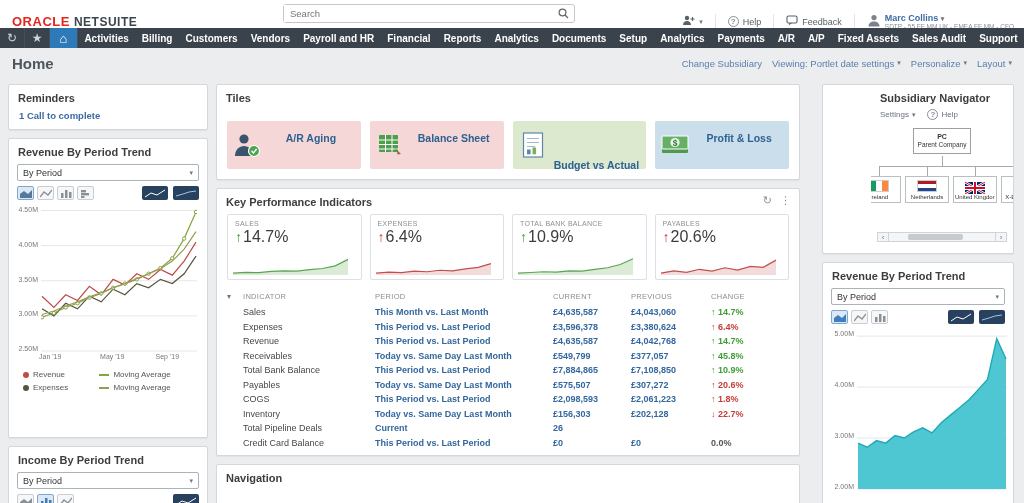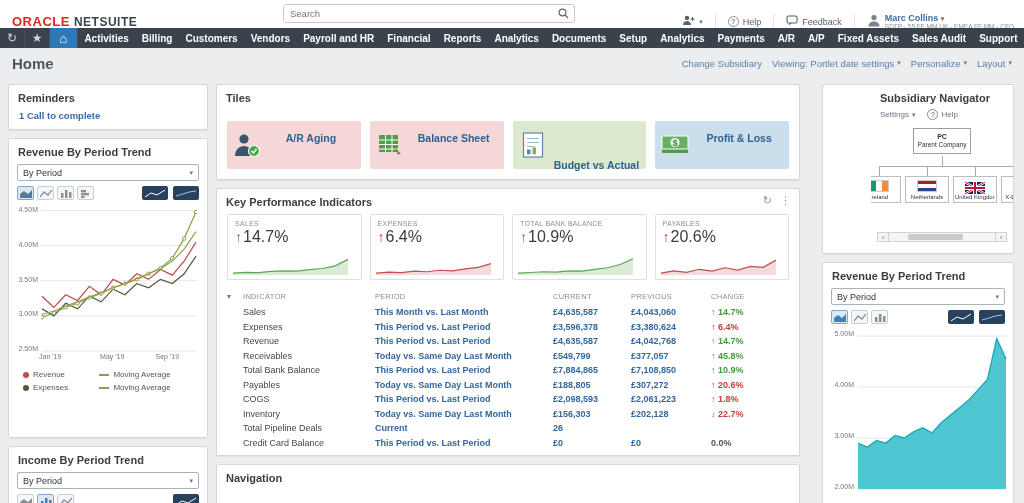--- a/index.html
+++ b/index.html
@@ -488,21 +488,21 @@
             <span class="t-ind">Total Bank Balance</span>
             <span class="t-blue">This Period vs. Last Period</span>
             <span class="t-blue">£7,884,865</span>
             <span class="t-blue">£7,108,850</span>
             <span class="t-chg" style="color: rgb(63, 156, 53);">↑ 10.9%</span>
           </div>
         <div class="trow">
             <span></span>
             <span class="t-ind">Payables</span>
             <span class="t-blue">Today vs. Same Day Last Month</span>
-            <span class="t-blue">£188,805</span>
+            <span class="t-blue">£575,507</span>
             <span class="t-blue">£307,272</span>
             <span class="t-chg" style="color: rgb(196, 61, 56);">↑ 20.6%</span>
           </div>
         <div class="trow">
             <span></span>
             <span class="t-ind">COGS</span>
             <span class="t-blue">This Period vs. Last Period</span>
             <span class="t-blue">£2,098,593</span>
             <span class="t-blue">£2,061,223</span>
             <span class="t-chg" style="color: rgb(196, 61, 56);">↑ 1.8%</span>

